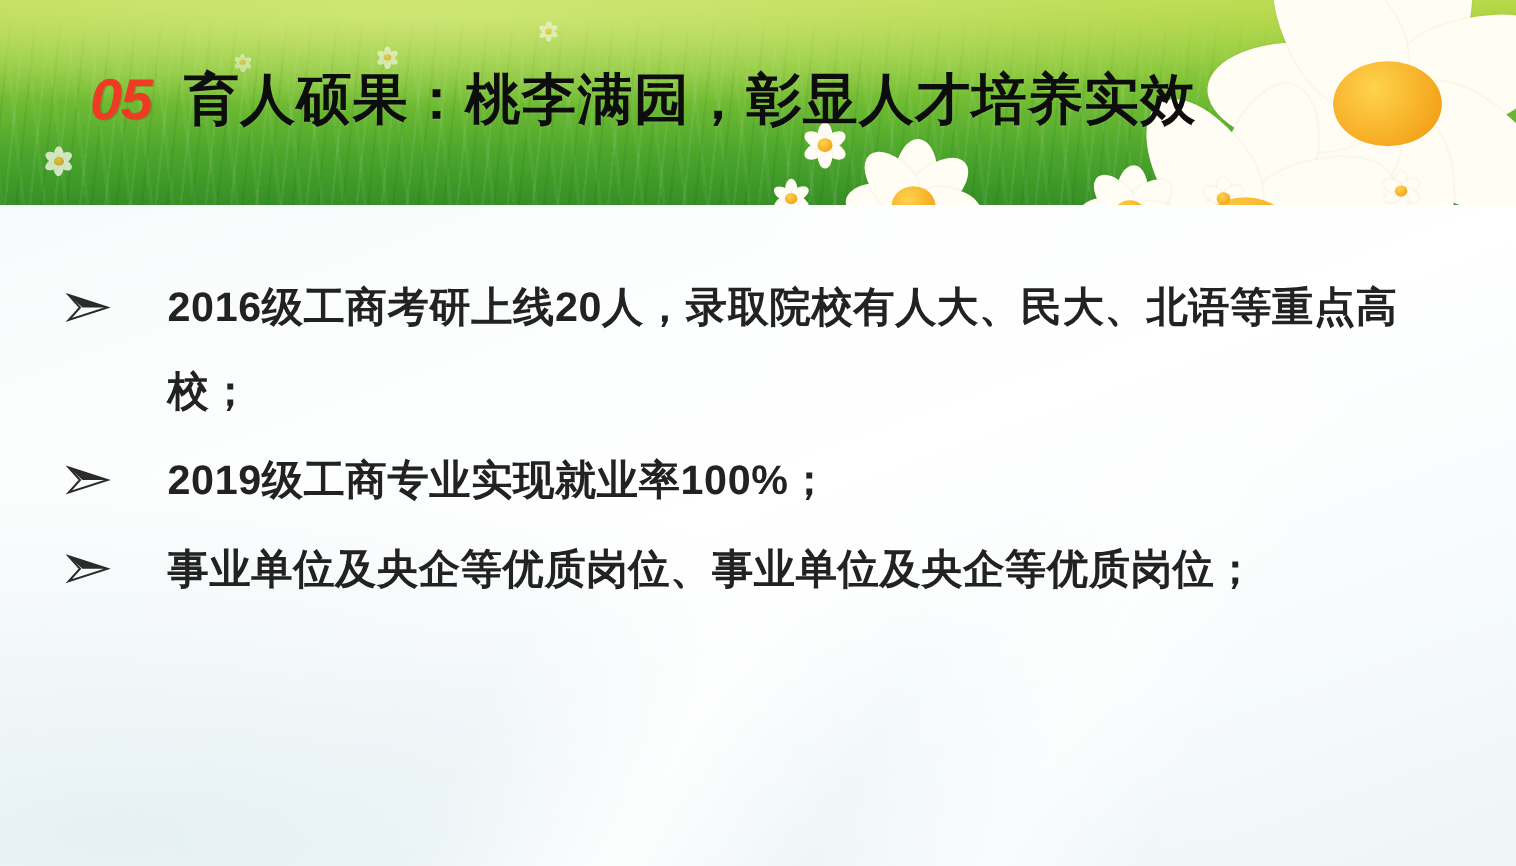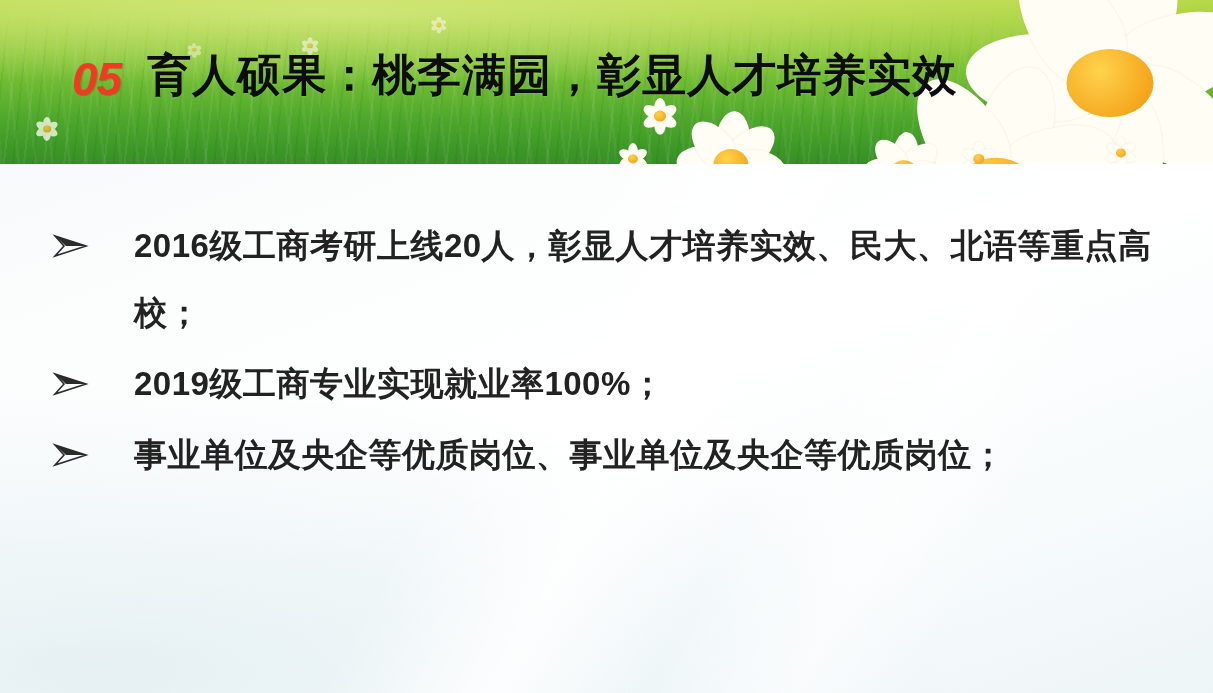--- a/index.html
+++ b/index.html
@@ -107,37 +107,37 @@
   .daisy-sm6  { left: 300px; top: 36px;  width: 20px;  height: 20px;  opacity: .55;}
   .daisy-sm7  { left: 430px; top: 16px;  width: 18px;  height: 18px;  opacity: .5; }
   .daisy-sm8  { left: 186px; top: 42px;  width: 16px;  height: 16px;  opacity: .45;}
 
   
   .title-row {
     position: absolute;
     left: 72px;
     top: 56px;
     display: flex;
-    align-items: flex-start;
+    align-items: flex-end;
     z-index: 6;
     white-space: nowrap;
   }
   .title-number {
     font-family: "Liberation Sans", "DejaVu Sans", sans-serif;
     font-size: 46px;
     font-weight: bold;
     font-style: italic;
     letter-spacing: -1px;
     color: #ef3b23;
     text-shadow: 1px 1px 0 rgba(120,30,10,0.25);
     line-height: 1;
   }
   .title-text {
     margin-left: 26px;
-    font-family: Liberation Mono, monospace;
+    font-family: Liberation Sans, sans-serif;
     font-size: 44px;
     font-weight: bold;
     color: #0d0d0d;
     letter-spacing: 1px;
     line-height: 1;
     text-shadow: 0 1px 1px rgba(255,255,255,0.12);
   }
 
   
   .content {
@@ -311,21 +311,21 @@
   <div class="content">
     <div class="bullet-list">
 
       <div class="bullet-row">
         <span class="bullet-marker">
           <svg width="38" height="24" viewBox="0 0 38 24" aria-hidden="true">
             <path d="M3 2 L34 12 L3 22 L12 12 Z" fill="none" stroke="#2b2b2b" stroke-width="1.6" stroke-linejoin="miter"></path>
             <path d="M3 2 L34 12 L14 12 Z" fill="#2b2b2b"></path>
           </svg>
         </span>
-        <span class="bullet-text">2016级工商考研上线20人，彰显人才培养实效、民大、北语等重点高校；</span>
+        <span class="bullet-text">2016级工商考研上线20人，录取院校有人大、民大、北语等重点高校；</span>
       </div>
 
       <div class="bullet-row">
         <span class="bullet-marker">
           <svg width="38" height="24" viewBox="0 0 38 24" aria-hidden="true">
             <path d="M3 2 L34 12 L3 22 L12 12 Z" fill="none" stroke="#2b2b2b" stroke-width="1.6" stroke-linejoin="miter"></path>
             <path d="M3 2 L34 12 L14 12 Z" fill="#2b2b2b"></path>
           </svg>
         </span>
         <span class="bullet-text">2019级工商专业实现就业率100%；</span>

